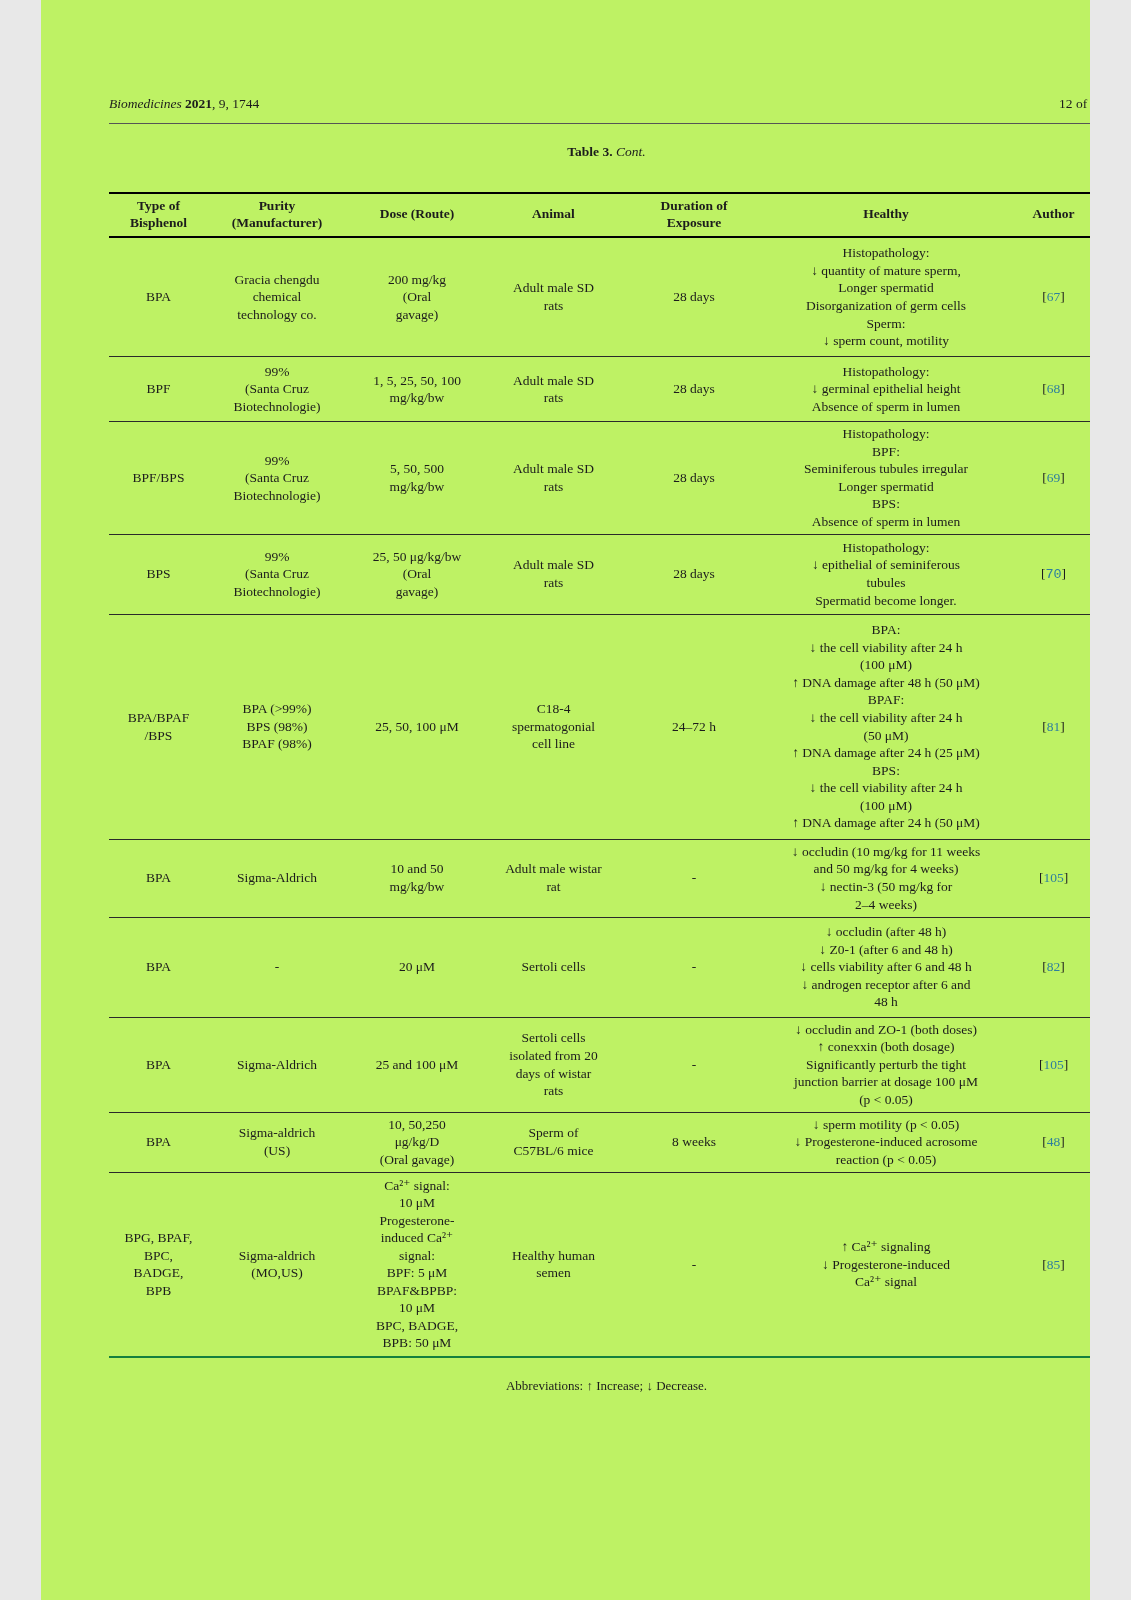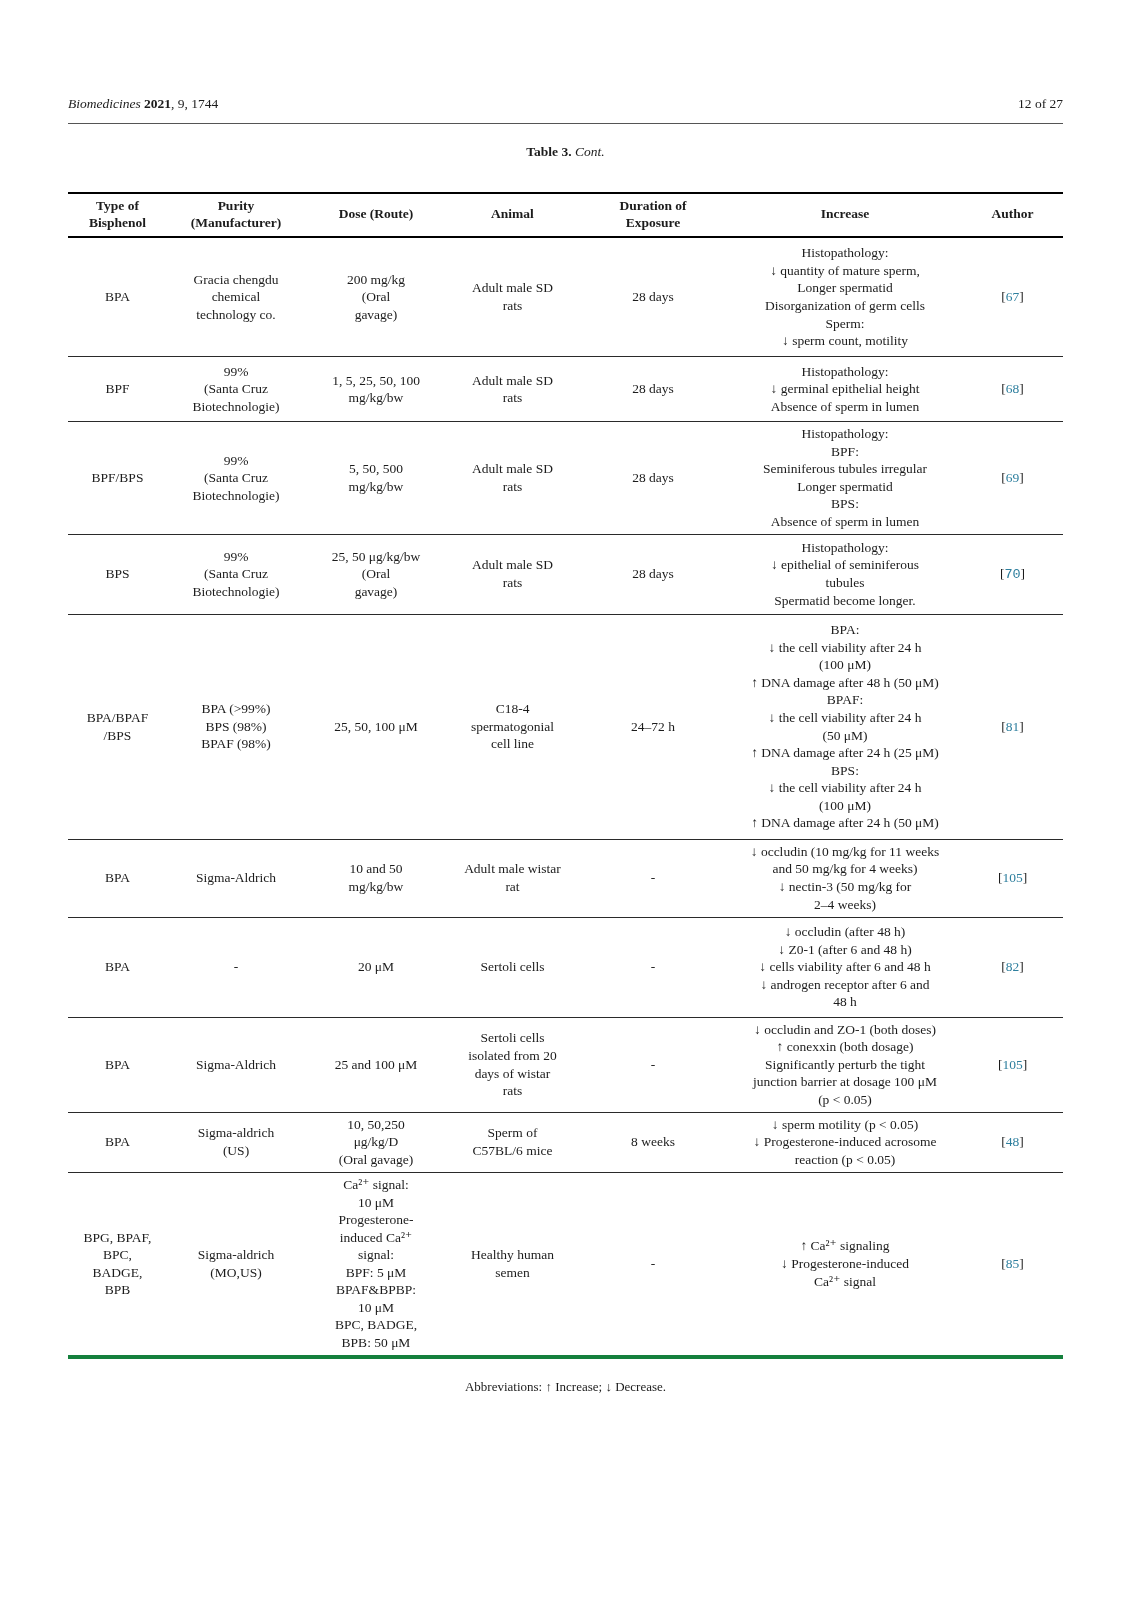--- a/index.html
+++ b/index.html
@@ -1,17 +1,17 @@
 <!DOCTYPE html>
 <html><head>
 <meta charset="utf-8">
 <style>
   html,body { margin:0; padding:0; background:#e8e8e8; }
   .page {
-    width:1131px; height:1600px; background:#ffffff; position:relative;
+    width:1049px; height:1600px; background:#bef264; position:relative;
     font-family:"Liberation Serif","DejaVu Serif",serif; color:#1c1c1c;
     margin:0 auto; overflow:hidden; box-sizing:border-box;
   }
   .content { width:995px; margin-left:68px; }
   .running-head {
     display:flex; justify-content:space-between; align-items:baseline;
     padding-top:96px; font-size:13.5px;
   }
   .journal-italic { font-style:italic; }
   .journal-year { font-weight:bold; }
@@ -29,21 +29,21 @@
   }
   table.paper-table td {
     font-size:13.5px; text-align:center; vertical-align:middle;
     white-space:pre-line; line-height:1.3; padding:3px 4px;
     border-bottom:1px solid #2a2a2a;
   }
   tr.r1 { height:120px; } tr.r2 { height:65px; }  tr.r3 { height:110px; }
   tr.r4 { height:80px; }  tr.r5 { height:225px; } tr.r6 { height:78px; }
   tr.r7 { height:100px; } tr.r8 { height:95px; }  tr.r9 { height:60px; }
   tr.r10 { height:185px; }
-  tr.r10 td { border-bottom:4px solid #15803d; }
+  tr.r10 td { border-bottom:2px solid #15803d; }
   .footnote { text-align:center; margin-top:20px; font-size:13px; }
 </style>
 </head>
 <body>
 
 <div class="page">
   <div class="content">
 
     <div class="running-head">
       <div>
@@ -72,21 +72,21 @@
       <thead>
         <tr class="r0">
           <th>Type of
 Bisphenol</th>
           <th>Purity
 (Manufacturer)</th>
           <th>Dose (Route)</th>
           <th>Animal</th>
           <th>Duration of
 Exposure</th>
-          <th>Increase</th>
+          <th>Healthy</th>
           <th>Author</th>
         </tr>
       </thead>
       <tbody>
         <tr class="r1">
           <td>BPA</td>
           <td>Gracia chengdu
 chemical
 technology co.</td>
           <td>200 mg/kg

